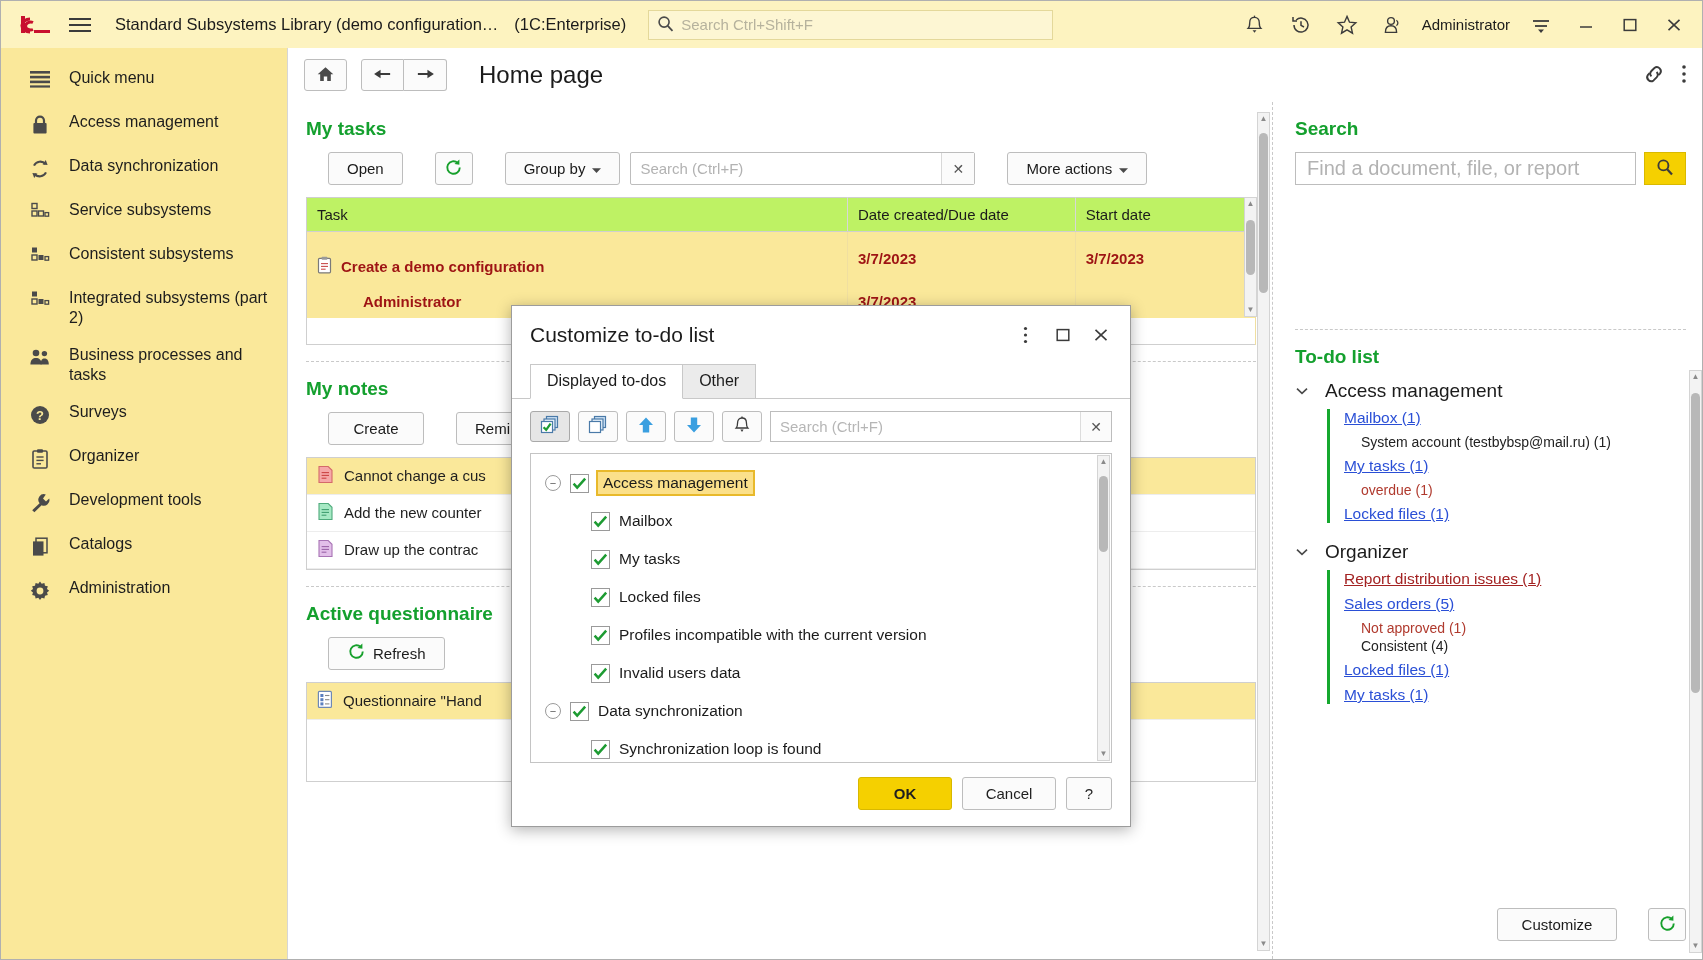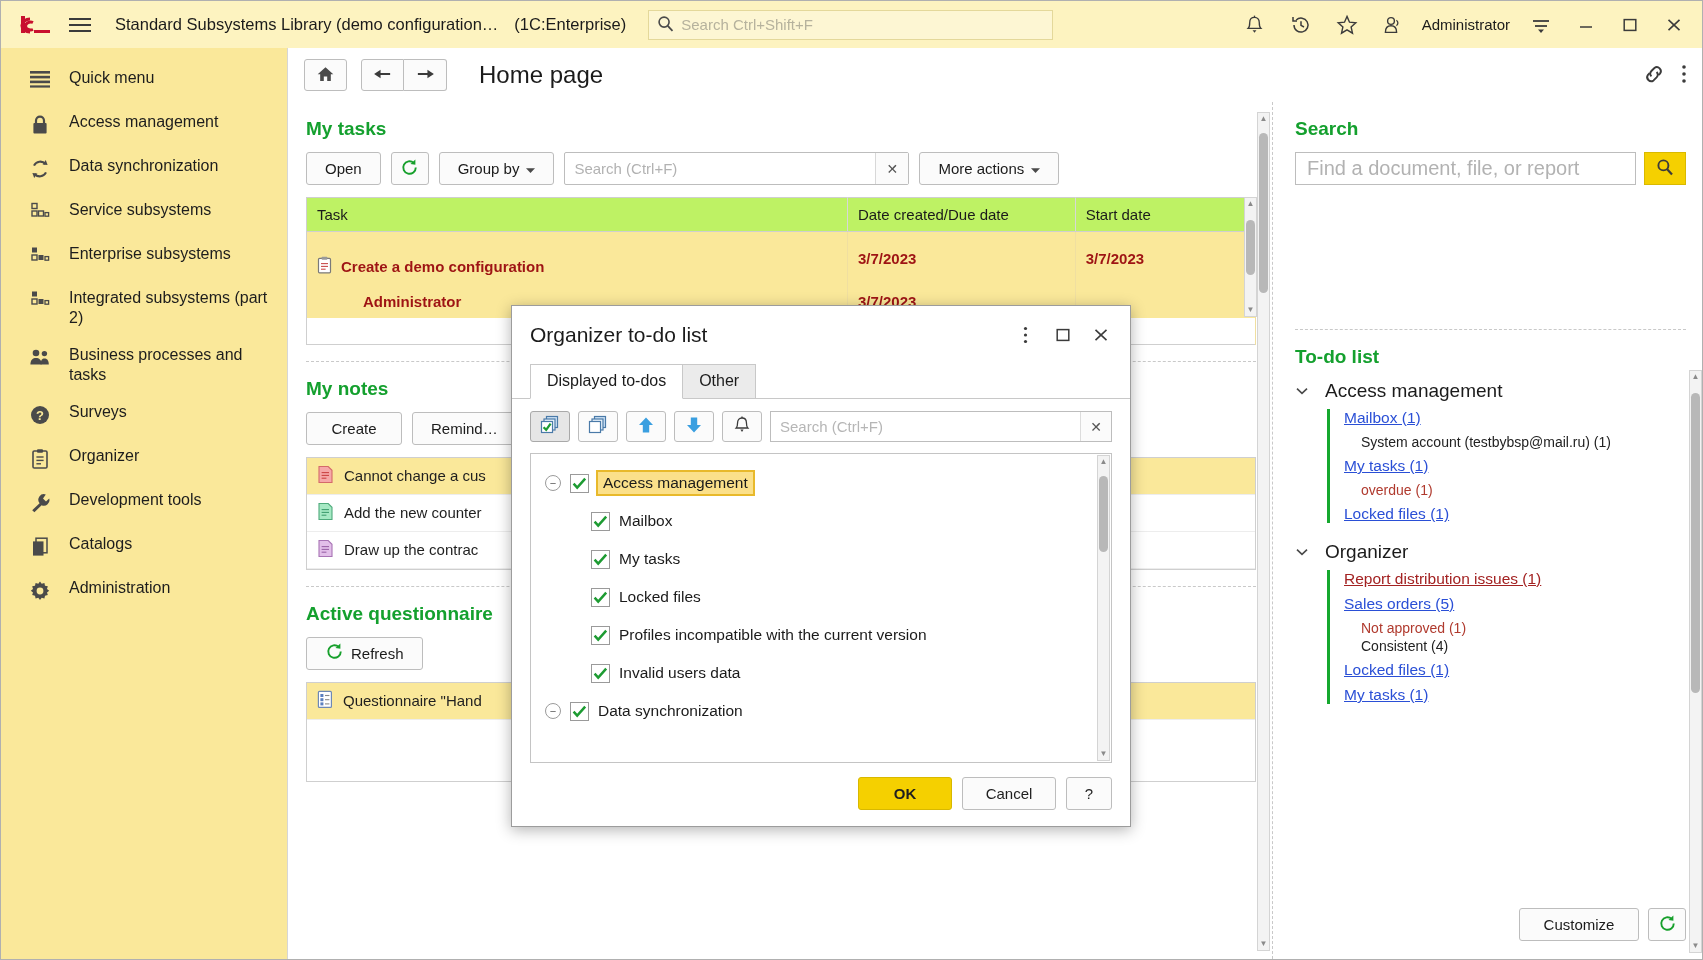--- a/index.html
+++ b/index.html
@@ -112,20 +112,21 @@
   }
   .sec-title { font-size:19px; font-weight:bold; color:#14a02e; margin:16px 0 12px; }
 
   .toolbar { display:flex; align-items:center; gap:10px; margin-bottom:12px; }
   .btn {
     height:33px; border:1px solid #bdbdbd; background:#fbfbfb;
     border-radius:3px; padding:0 18px;
     font-size:15px; color:#1b1b1b; cursor:pointer;
     display:flex; align-items:center; justify-content:center; gap:7px;
     white-space:nowrap;
+    margin-left:22px;
   }
   .btn.sq { padding:0; width:38px; }
   .srchbox {
     height:33px; flex:0 1 345px; display:flex; align-items:stretch;
     border:1px solid #bdbdbd; background:#fff; border-radius:2px;
   }
   .srchbox input {
     flex:1 1 auto; border:none; outline:none; background:transparent;
     padding:0 9px; font-size:15px; font-family:inherit; color:#1b1b1b; min-width:0;
   }
@@ -373,21 +374,21 @@
 
       <div class="side-item">
         <span class="side-ic">
           <svg width="22" height="20" viewBox="0 0 22 20">
             <rect x="3" y="1.5" width="5" height="5" fill="#4a4a4a"></rect>
             <rect x="3" y="9" width="5" height="5" stroke="#4a4a4a" stroke-width="1.4" fill="none"></rect>
             <rect x="9.5" y="9" width="5" height="5" fill="#4a4a4a"></rect>
             <rect x="16" y="10.6" width="3.6" height="3.6" stroke="#4a4a4a" stroke-width="1.3" fill="none"></rect>
           </svg>
         </span>
-        <span class="side-label">Enterprise subsystems</span>
+        <span class="side-label">Consistent subsystems</span>
       </div>
 
       <div class="side-item">
         <span class="side-ic">
           <svg width="22" height="20" viewBox="0 0 22 20">
             <rect x="3" y="1.5" width="5" height="5" fill="#4a4a4a"></rect>
             <rect x="3" y="9" width="5" height="5" stroke="#4a4a4a" stroke-width="1.4" fill="none"></rect>
             <rect x="9.5" y="9" width="5" height="5" fill="#4a4a4a"></rect>
             <rect x="16" y="10.6" width="3.6" height="3.6" stroke="#4a4a4a" stroke-width="1.3" fill="none"></rect>
           </svg>
@@ -748,21 +749,21 @@
             <div class="thumb" style="top:22px; height:300px;"></div>
             <div class="arr">▼</div>
           </div>
         </div>
       </div>
     </div>
   </div>
 
   <div class="modal">
     <div class="modal-head">
-      <div class="modal-title">Organizer to-do list</div>
+      <div class="modal-title">Customize to-do list</div>
       <div class="modal-head-btns">
         <div class="mh-btn">
           <svg width="7" height="20" viewBox="0 0 7 20">
               <circle cx="3.5" cy="3.5" r="1.6" fill="#3b3b3b"></circle>
               <circle cx="3.5" cy="10" r="1.6" fill="#3b3b3b"></circle>
               <circle cx="3.5" cy="16.5" r="1.6" fill="#3b3b3b"></circle>
             </svg>
         </div>
         <div class="mh-btn">
           <svg width="18" height="16" viewBox="0 0 18 16">
@@ -893,20 +894,28 @@
         <div class="tnode">
           <span class="texp">−</span>
           <span class="tcheck">
             <svg width="15" height="13" viewBox="0 0 15 13">
                 <polyline points="1.6,6.6 5.2,10.6 13.2,1.6" stroke="#1d9b32" stroke-width="2.5" fill="none"></polyline>
               </svg>
           </span>
           <span class="tlabel">Data synchronization</span>
         </div>
 
+        <div class="tnode child">
+          <span class="tcheck">
+            <svg width="15" height="13" viewBox="0 0 15 13">
+                <polyline points="1.6,6.6 5.2,10.6 13.2,1.6" stroke="#1d9b32" stroke-width="2.5" fill="none"></polyline>
+              </svg>
+          </span>
+          <span class="tlabel">Synchronization loop is found</span>
+        </div>
 
         <div class="vscroll" style="right:1px; top:1px; bottom:1px;">
           <div class="arr">▲</div>
           <div class="thumb" style="top:20px; height:76px;"></div>
           <div class="arr">▼</div>
         </div>
       </div>
     </div>
 
     <div class="modal-foot">

